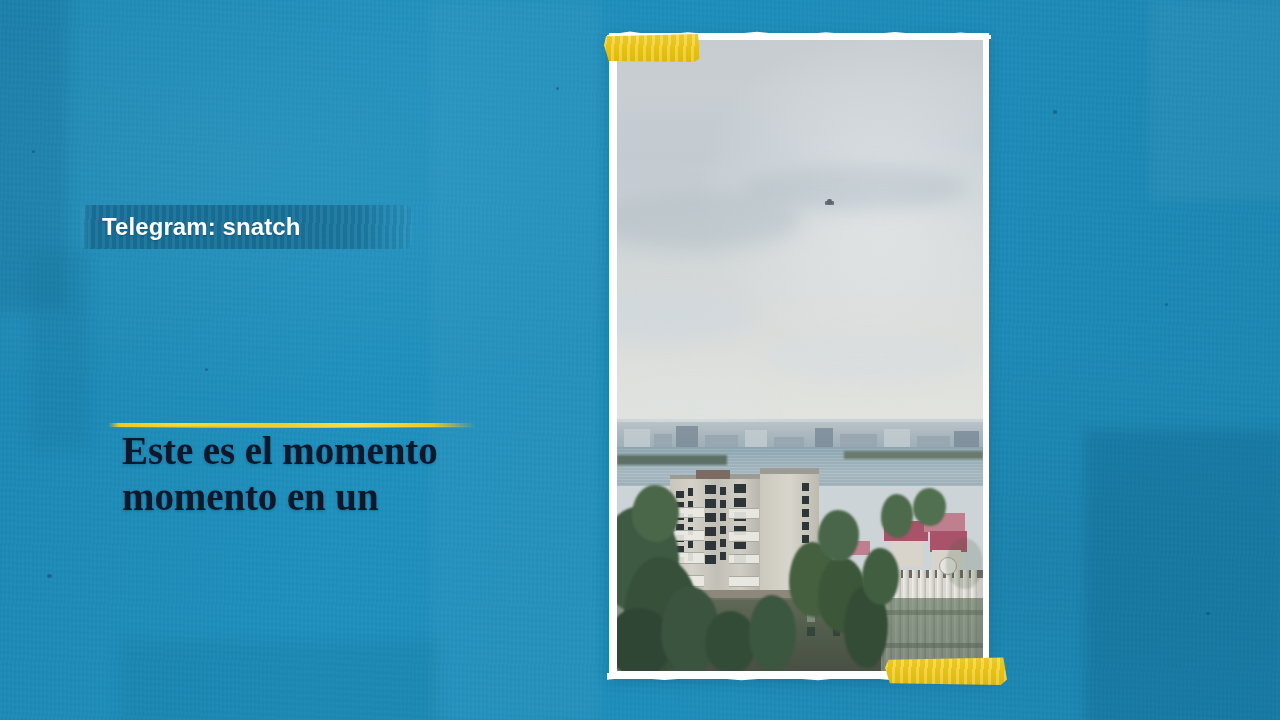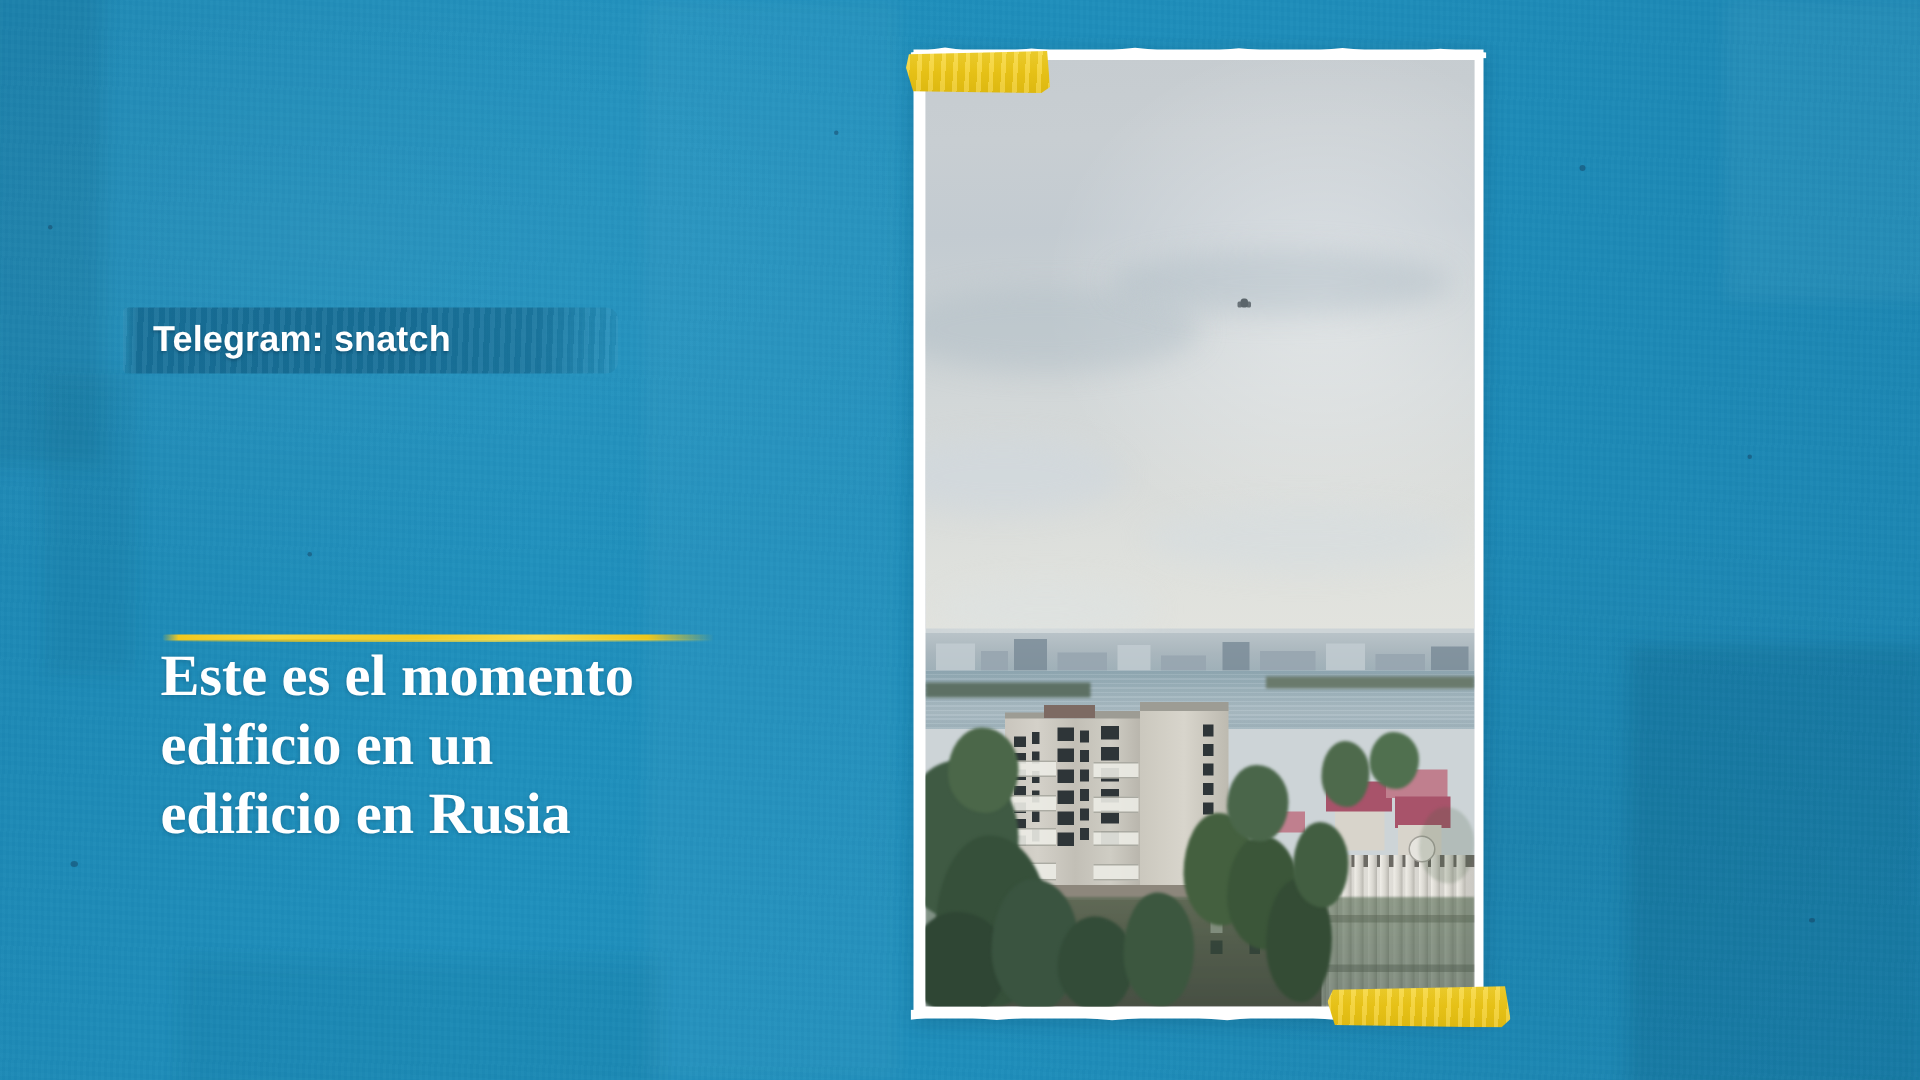--- a/index.html
+++ b/index.html
@@ -124,24 +124,24 @@
     background: linear-gradient(90deg,
       rgba(230,190,30,0) 0%,
       #e8c320 25%,
       #f6da44 60%,
       rgba(230,190,30,0) 100%);
   }
 
   
   #headline {
     position: absolute;
-    left: 107px;
+    left: 122px;
     top: 428px;
     width: 430px;
-    color: #ffffff;
+    color: #0f172a;
     font-family: "Liberation Serif", serif;
     font-weight: bold;
     font-size: 39px;
     line-height: 46px;
     letter-spacing: -0.1px;
     text-shadow: 0 1px 3px rgba(0,45,72,0.30);
   }
   #headline .hl-line { display: block; white-space: nowrap; }
 
   
@@ -399,22 +399,21 @@
     <div id="credit-text">Telegram: snatch</div>
   </div>
 
   <div id="headline-rule">
     <div class="stroke"></div>
     <div class="stroke thin"></div>
   </div>
 
   <div id="headline">
     <span class="hl-line">Este es el momento</span>
-    <span class="hl-line">edificio en un</span>
-    <span class="hl-line">edificio en Rusia</span>
+    <span class="hl-line">momento en un</span>
   </div>
 
   <div id="photo-card">
     <div id="photo-frame">
       <div id="photo">
 
         <div class="sky"></div>
         <div class="sky-haze" style="top:0; height:62%;"></div>
         <div class="cloud" style="left:-6%;  top:24%; width:56%; height:9%;  background:rgba(175,188,198,0.45);"></div>
         <div class="cloud" style="left:34%;  top:20%; width:62%; height:7%;  background:rgba(168,182,193,0.40);"></div>

